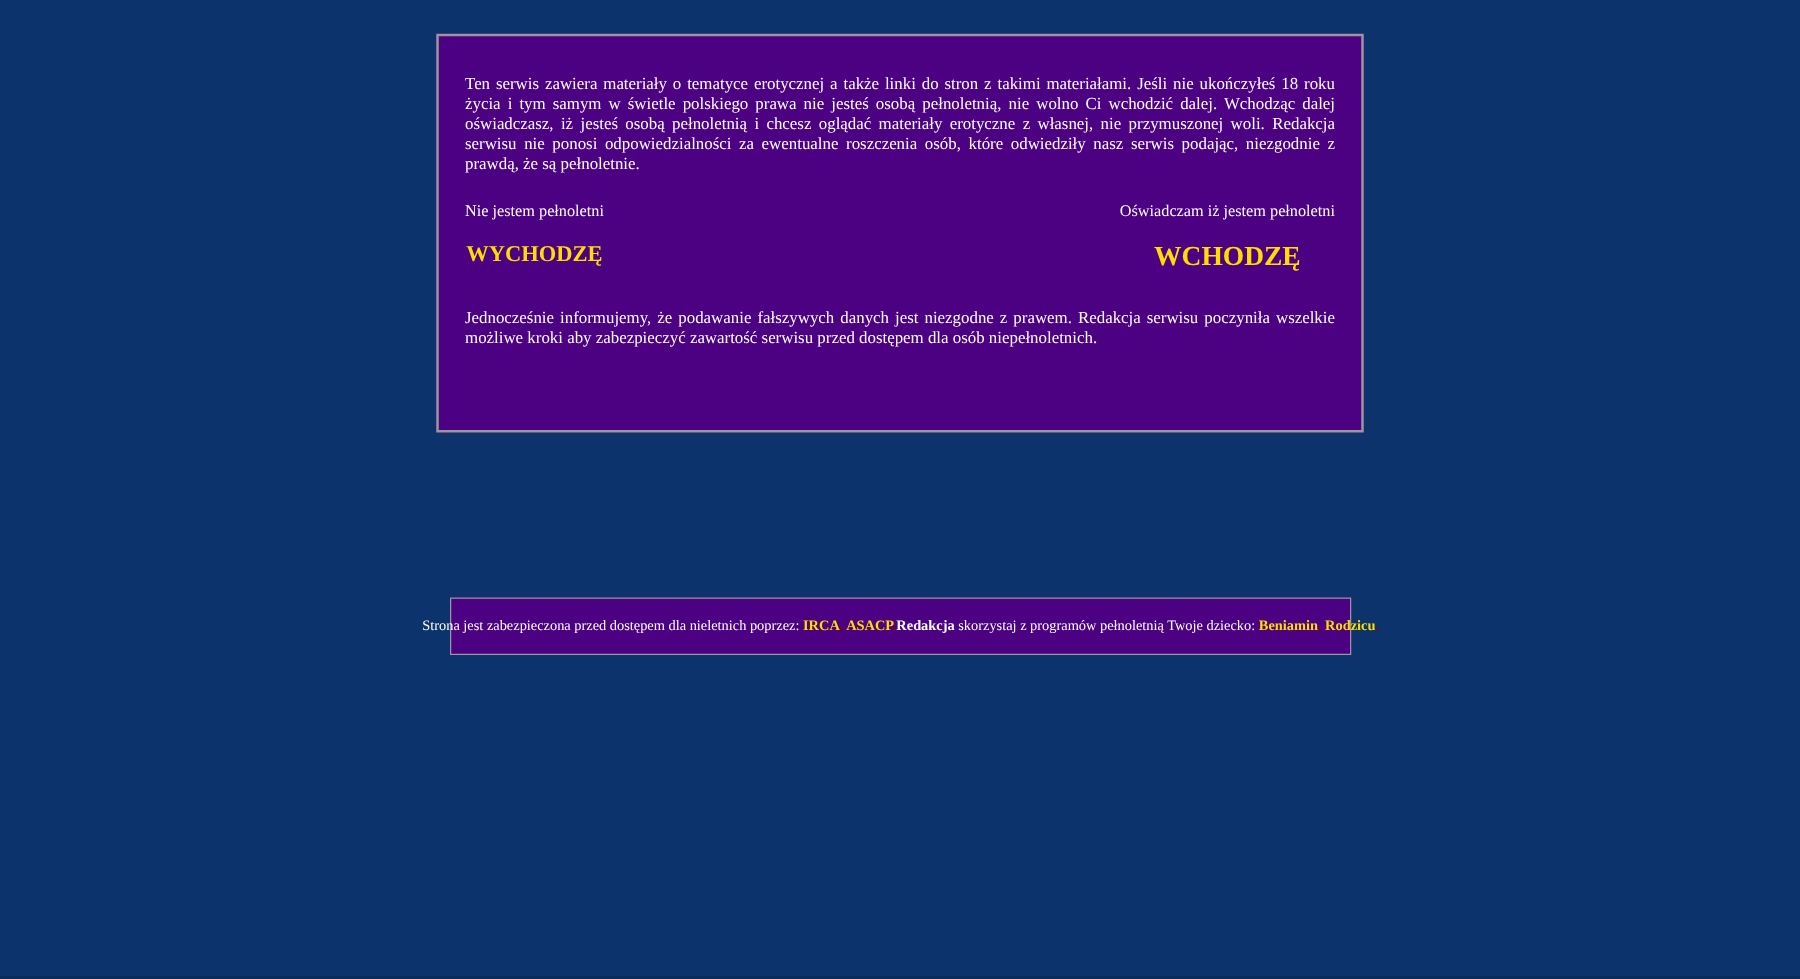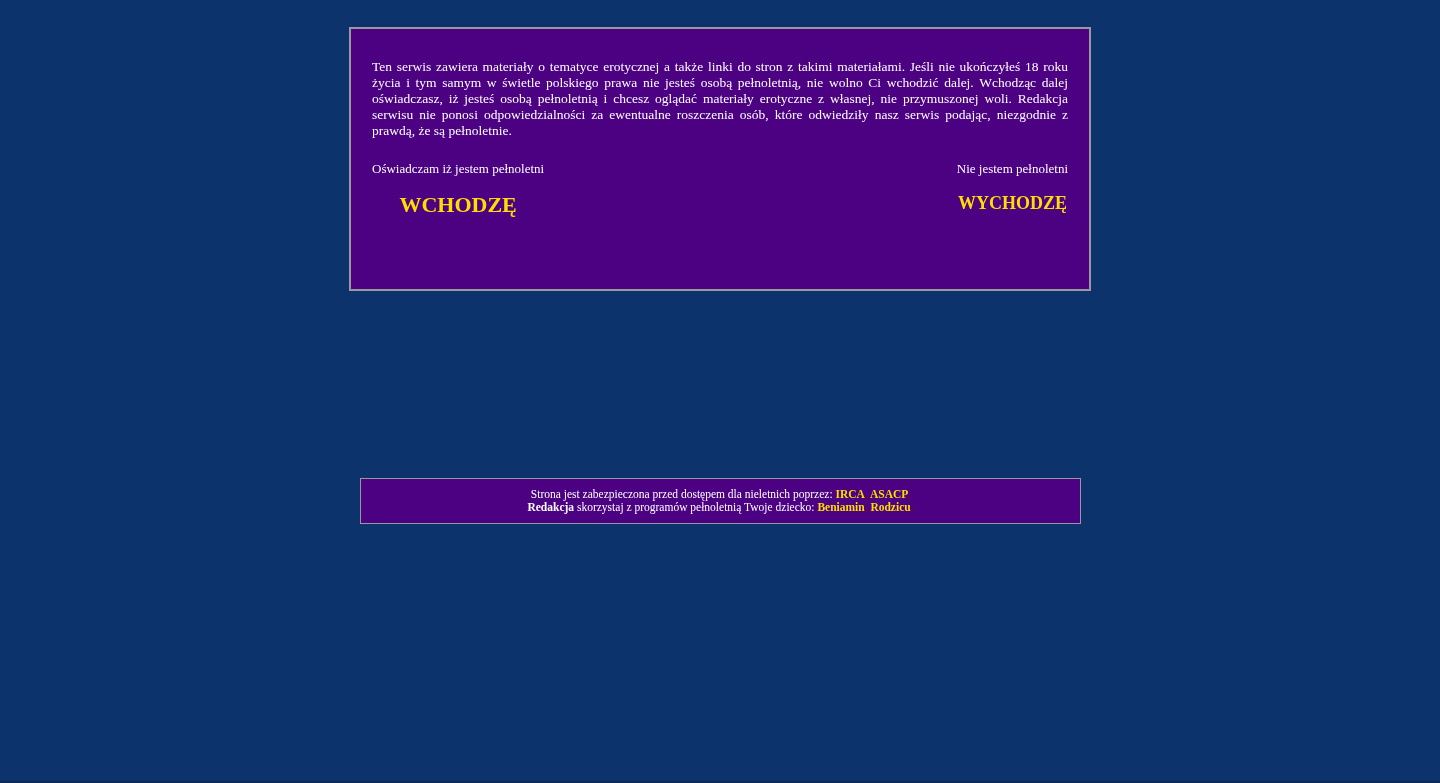--- a/index.html
+++ b/index.html
@@ -11,21 +11,21 @@
     background: #0d336d;
     font-family: "Liberation Serif", "DejaVu Serif", serif;
     overflow: hidden;
     position: relative;
   }
   .main-panel {
     position: absolute;
     left: 349px;
     top: 27px;
     width: 742px;
-    height: 264px;
+    height: 319px;
     background: #4c0182;
     border: 2px solid #98989e;
     color: #ffffff;
     padding: 30px 21px 0 21px;
   }
   .intro-paragraph {
     margin: 0;
     font-size: 13.5px;
     line-height: 16px;
     text-align: justify;
@@ -67,21 +67,21 @@
   .footer-panel {
     position: absolute;
     left: 360px;
     top: 478px;
     width: 721px;
     height: 46px;
     background: #4c0182;
     border: 1px solid #98989e;
     color: #ffffff;
     display: flex;
-    flex-direction: column;
+    flex-direction: row;
     justify-content: center;
     align-items: center;
     text-align: center;
     font-size: 11.5px;
     line-height: 13px;
   }
   .footer-line { white-space: nowrap; }
   .footer-link {
     font-weight: bold;
     color: #ffdd00;
@@ -103,29 +103,30 @@
   }
 </style>
 </head>
 <body>
 
 <div class="main-panel">
   <p class="intro-paragraph">Ten serwis zawiera materiały o tematyce erotycznej a także linki do stron z takimi materiałami. Jeśli nie ukończyłeś 18 roku życia i tym samym w świetle polskiego prawa nie jesteś osobą pełnoletnią, nie wolno Ci wchodzić dalej. Wchodząc dalej oświadczasz, iż jesteś osobą pełnoletnią i chcesz oglądać materiały erotyczne z własnej, nie przymuszonej woli. Redakcja serwisu nie ponosi odpowiedzialności za ewentualne roszczenia osób, które odwiedziły nasz serwis podając, niezgodnie z prawdą, że są pełnoletnie.</p>
 
   <div class="gate-row">
     <div class="gate-col">
+      <div class="gate-label">Nie jestem pełnoletni</div>
+      <a class="gate-link exit" href="#">WYCHODZĘ</a>
+    </div>
+    <div class="gate-col">
       <div class="gate-label">Oświadczam iż jestem pełnoletni</div>
       <a class="gate-link enter" href="#">WCHODZĘ</a>
     </div>
-    <div class="gate-col">
-      <div class="gate-label">Nie jestem pełnoletni</div>
-      <a class="gate-link exit" href="#">WYCHODZĘ</a>
-    </div>
   </div>
 
+  <p class="legal-paragraph">Jednocześnie informujemy, że podawanie fałszywych danych jest niezgodne z prawem. Redakcja serwisu poczyniła wszelkie możliwe kroki aby zabezpieczyć zawartość serwisu przed dostępem dla osób niepełnoletnich.</p>
 </div>
 
 <div class="footer-panel">
   <div class="footer-line">
     <span>Strona jest zabezpieczona przed dostępem dla nieletnich poprzez: </span><a class="footer-link" href="#">IRCA</a><span class="footer-punct">, </span><a class="footer-link" href="#">ASACP</a><span class="footer-punct">.</span>
   </div>
   <div class="footer-line">
     <span class="footer-bold">Redakcja</span><span> skorzystaj z programów pełnoletnią Twoje dziecko: </span><a class="footer-link" href="#">Beniamin</a><span class="footer-punct">, </span><a class="footer-link" href="#">Rodzicu</a><span class="footer-punct">.</span>
   </div>
 </div>

